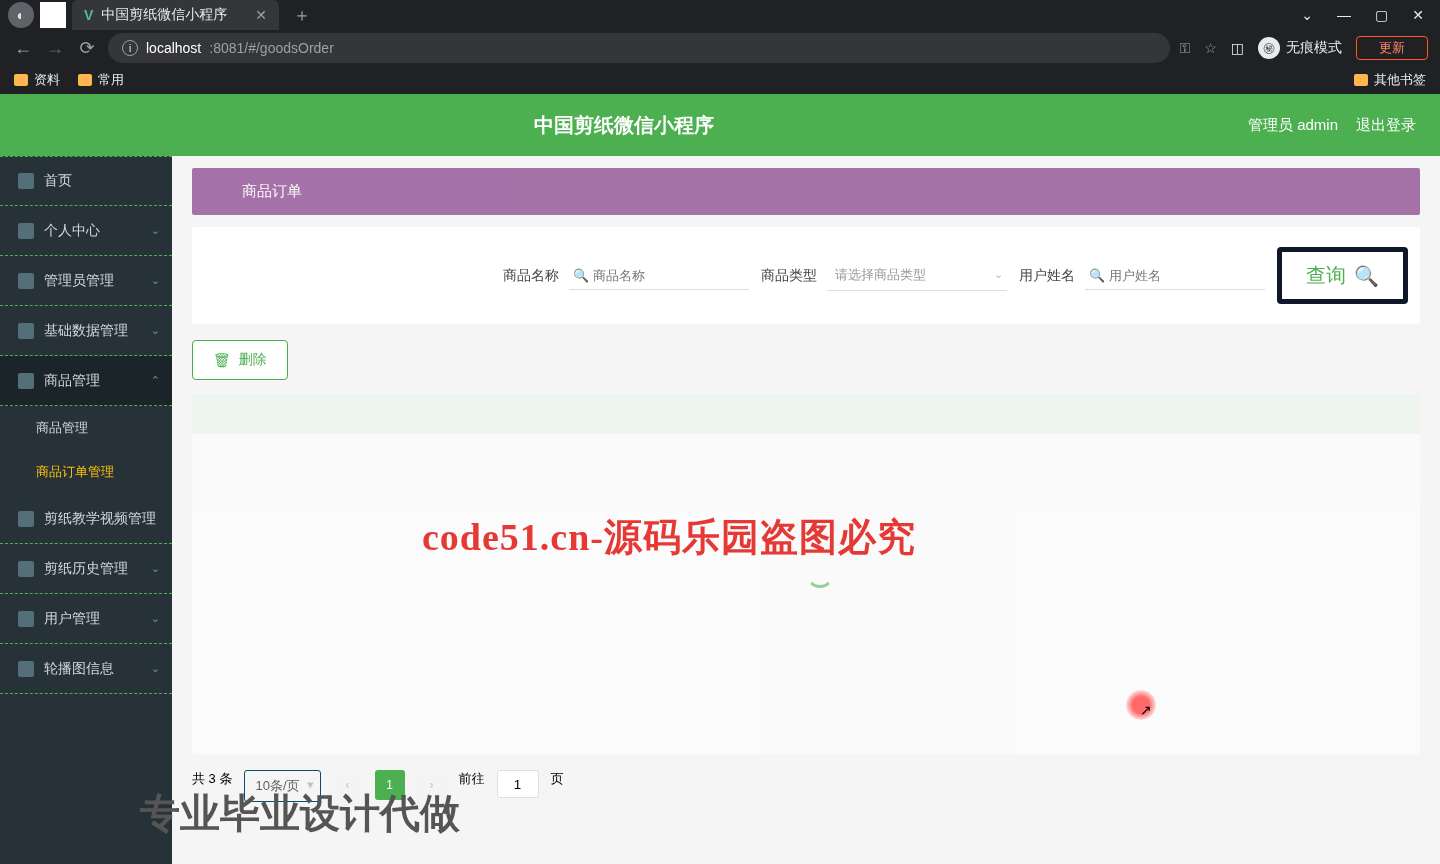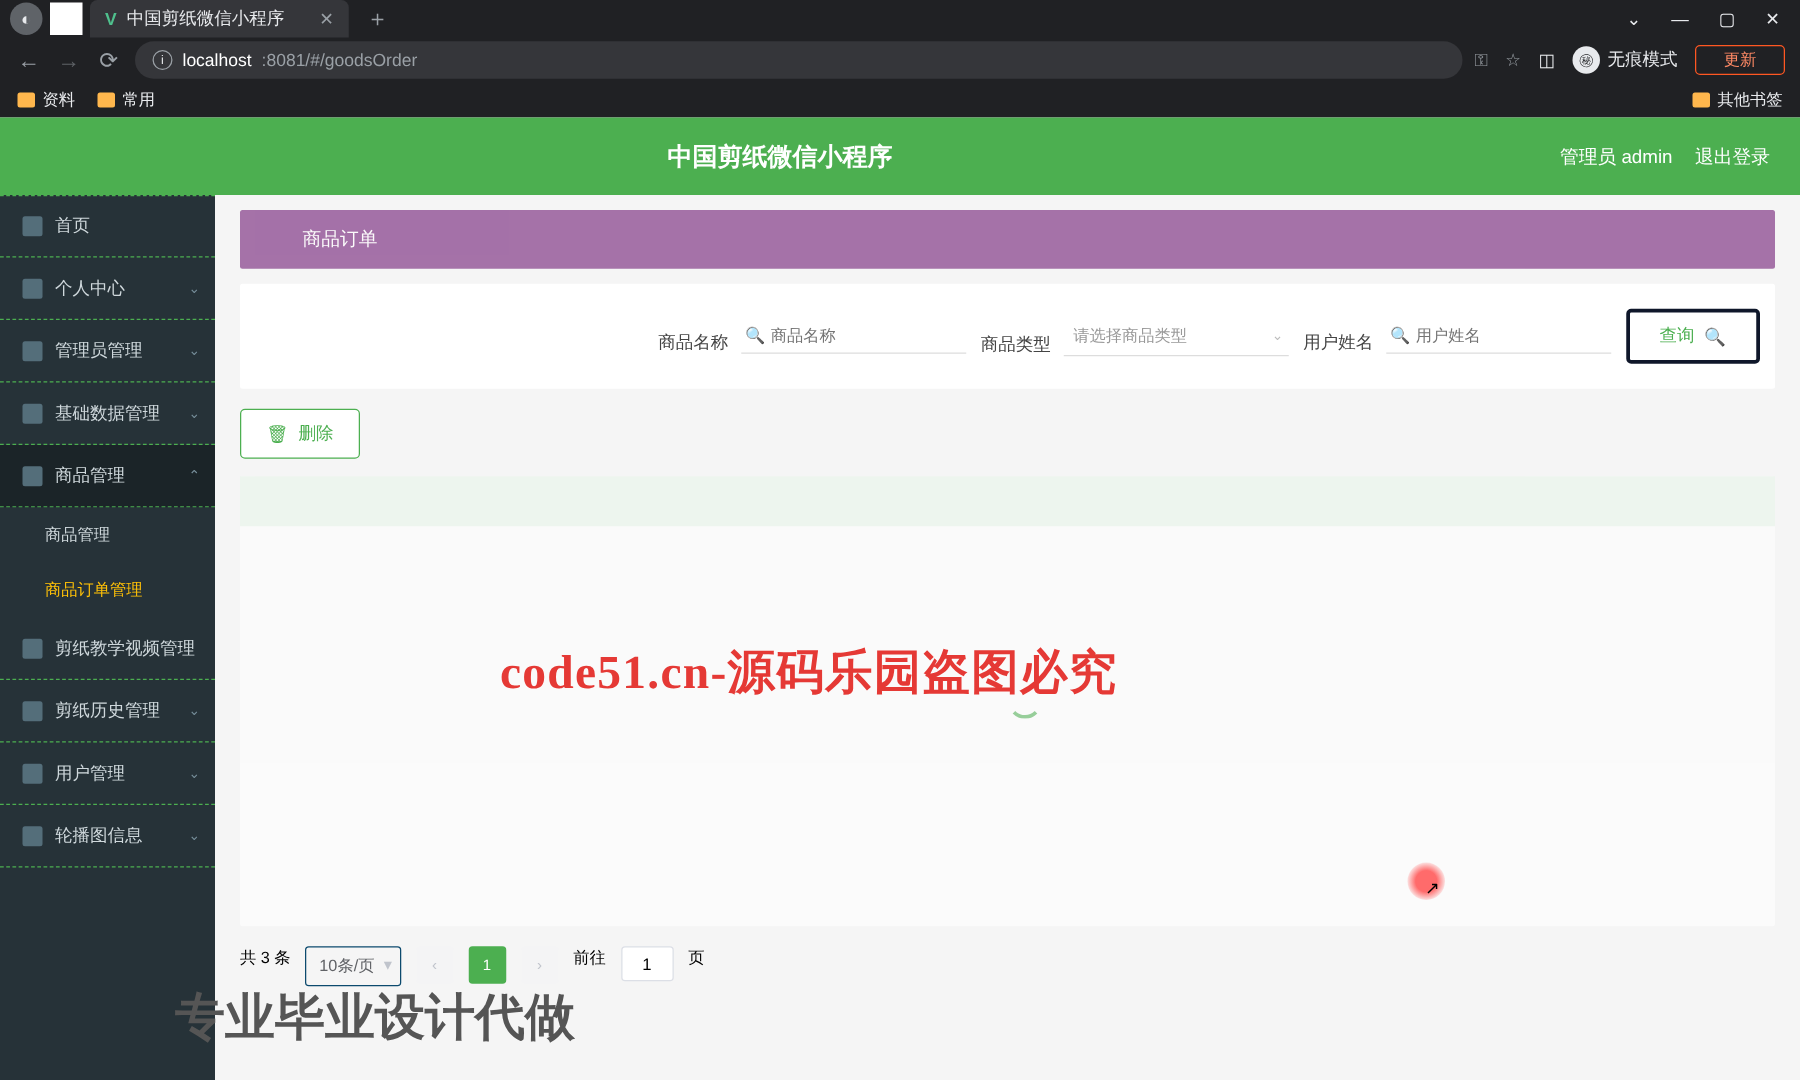--- a/index.html
+++ b/index.html
@@ -39,41 +39,41 @@
 .menu-item:first-child { border-top:1px dashed #4caf50; }
 .menu-item .ico { width:16px; height:16px; background:#546e7a; border-radius:2px; }
 .menu-item .arrow { margin-left:auto; margin-right:12px; color:#78909c; font-size:11px; }
 .menu-item.active-parent { background:#1b2428; }
 .submenu { background:#263238; }
 .sub-item { height:44px; display:flex; align-items:center; padding-left:36px; font-size:13px; color:#cfd8dc; }
 .sub-item.active { color:#ffc107; }
 .main { flex:1; background:#f5f5f5; padding:12px 20px 0 20px; position:relative; z-index:2; overflow:hidden; }
 .breadcrumb { background:#701a75; color:#fff; padding:14px 50px; border-radius:2px; font-size:15px; opacity:0.6; }
 .filter { background:#fff; padding:20px 12px; margin-top:12px; border-radius:2px; display:flex; align-items:center; justify-content:flex-end; gap:12px; flex-wrap:wrap; }
-.fld { display:flex; align-items:flex-end; gap:10px; }
+.fld { display:flex; align-items:center; gap:10px; }
 .fld label { font-size:14px; color:#444; }
 .fld .inp { border:none; border-bottom:1px solid #ddd; padding:6px 4px 6px 24px; width:180px; font-size:13px; background:transparent; position:relative; }
 .inp-wrap { position:relative; }
 .inp-wrap .sico { position:absolute; left:4px; top:6px; color:#bbb; font-size:13px; }
 .sel { border:none; border-bottom:1px solid #ddd; padding:6px 8px; width:180px; font-size:13px; color:#999; background:transparent; position:relative; }
 .sel-wrap { position:relative; }
 .sel-wrap .chev { position:absolute; right:4px; top:8px; color:#bbb; font-size:11px; }
-.btn-search { border:3px solid #0f172a; color:#4caf50; background:#fff; padding:10px 24px; border-radius:4px; font-size:14px; display:flex; align-items:center; gap:8px; }
+.btn-search { border:5px solid #0f172a; color:#4caf50; background:#fff; padding:10px 24px; border-radius:4px; font-size:20px; display:flex; align-items:center; gap:8px; }
 .actions { margin-top:16px; }
 .btn-del { border:1px solid #4caf50; color:#4caf50; background:#fff; padding:10px 20px; border-radius:4px; font-size:14px; display:flex; align-items:center; gap:8px; }
 .table-area { margin-top:14px; background:#fff; min-height:360px; position:relative; border-radius:2px; opacity:0.55; }
 .thead { background:#e8f5e9; height:40px; }
 .loading { position:absolute; left:50%; top:46%; width:28px; height:28px; border:3px solid transparent; border-bottom-color:#4caf50; border-radius:50%; }
 .pager { display:flex; gap:12px; padding:16px 0; font-size:13px; }
 .pg-sel { border:1px solid #0c4a6e; padding:6px 20px 6px 10px; border-radius:3px; color:#606266; position:relative; }
 .pg-sel::after { content:"▾"; position:absolute; right:6px; color:#c0c4cc; }
 .pg-btn { width:30px; height:30px; background:#f4f4f5; color:#c0c4cc; border-radius:3px; display:flex; align-items:center; justify-content:center; font-size:12px; }
 .pg-btn.cur { background:#4caf50; color:#fff; }
 .pg-inp { width:42px; height:28px; border:1px solid #dcdfe6; border-radius:3px; text-align:center; }
-.big-wm1 { position:absolute; left:400px; top:418px; font-size:38px; font-weight:bold; color:#e53935; z-index:5; pointer-events:none; font-family:"SimSun",serif; letter-spacing:1px; }
+.big-wm1 { position:absolute; left:422px; top:418px; font-size:38px; font-weight:bold; color:#e53935; z-index:5; pointer-events:none; font-family:"SimSun",serif; letter-spacing:1px; }
 .big-wm2 { position:absolute; left:140px; top:692px; font-size:40px; font-weight:bold; color:#555; z-index:5; pointer-events:none; }
 .cursor { position:absolute; left:1126px; top:596px; width:30px; height:30px; border-radius:50%; background:radial-gradient(circle,#ff6b6b 40%,rgba(255,107,107,0.2) 70%); z-index:6; pointer-events:none; }
 .cursor::after { content:"↖"; position:absolute; left:14px; top:12px; color:#000; font-size:14px; transform:scaleX(-1); }
 </style>
 </head>
 <body>
 
 <div class="browser-chrome">
   <div class="tab-bar">
     <div class="tab-round">◐</div>

